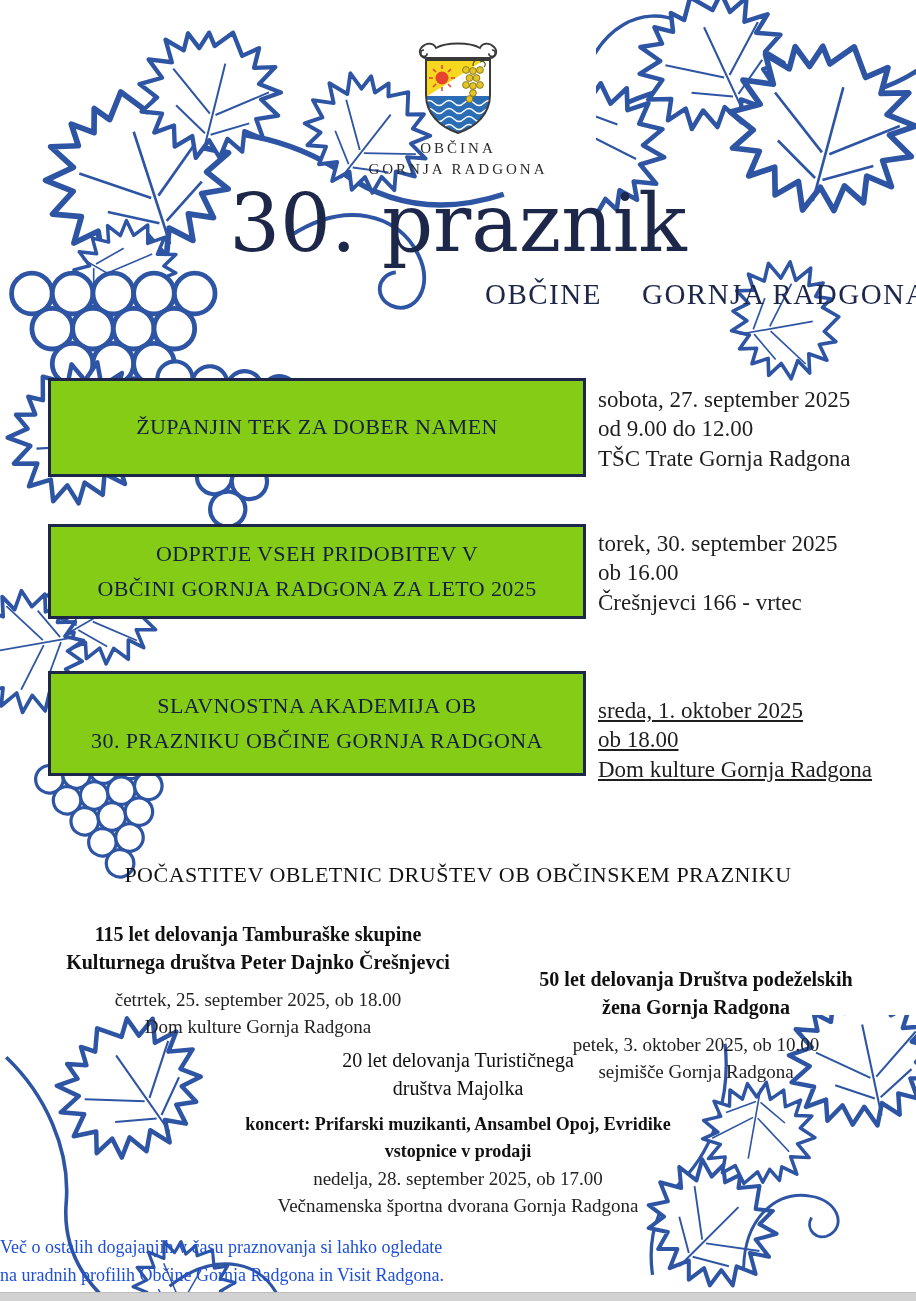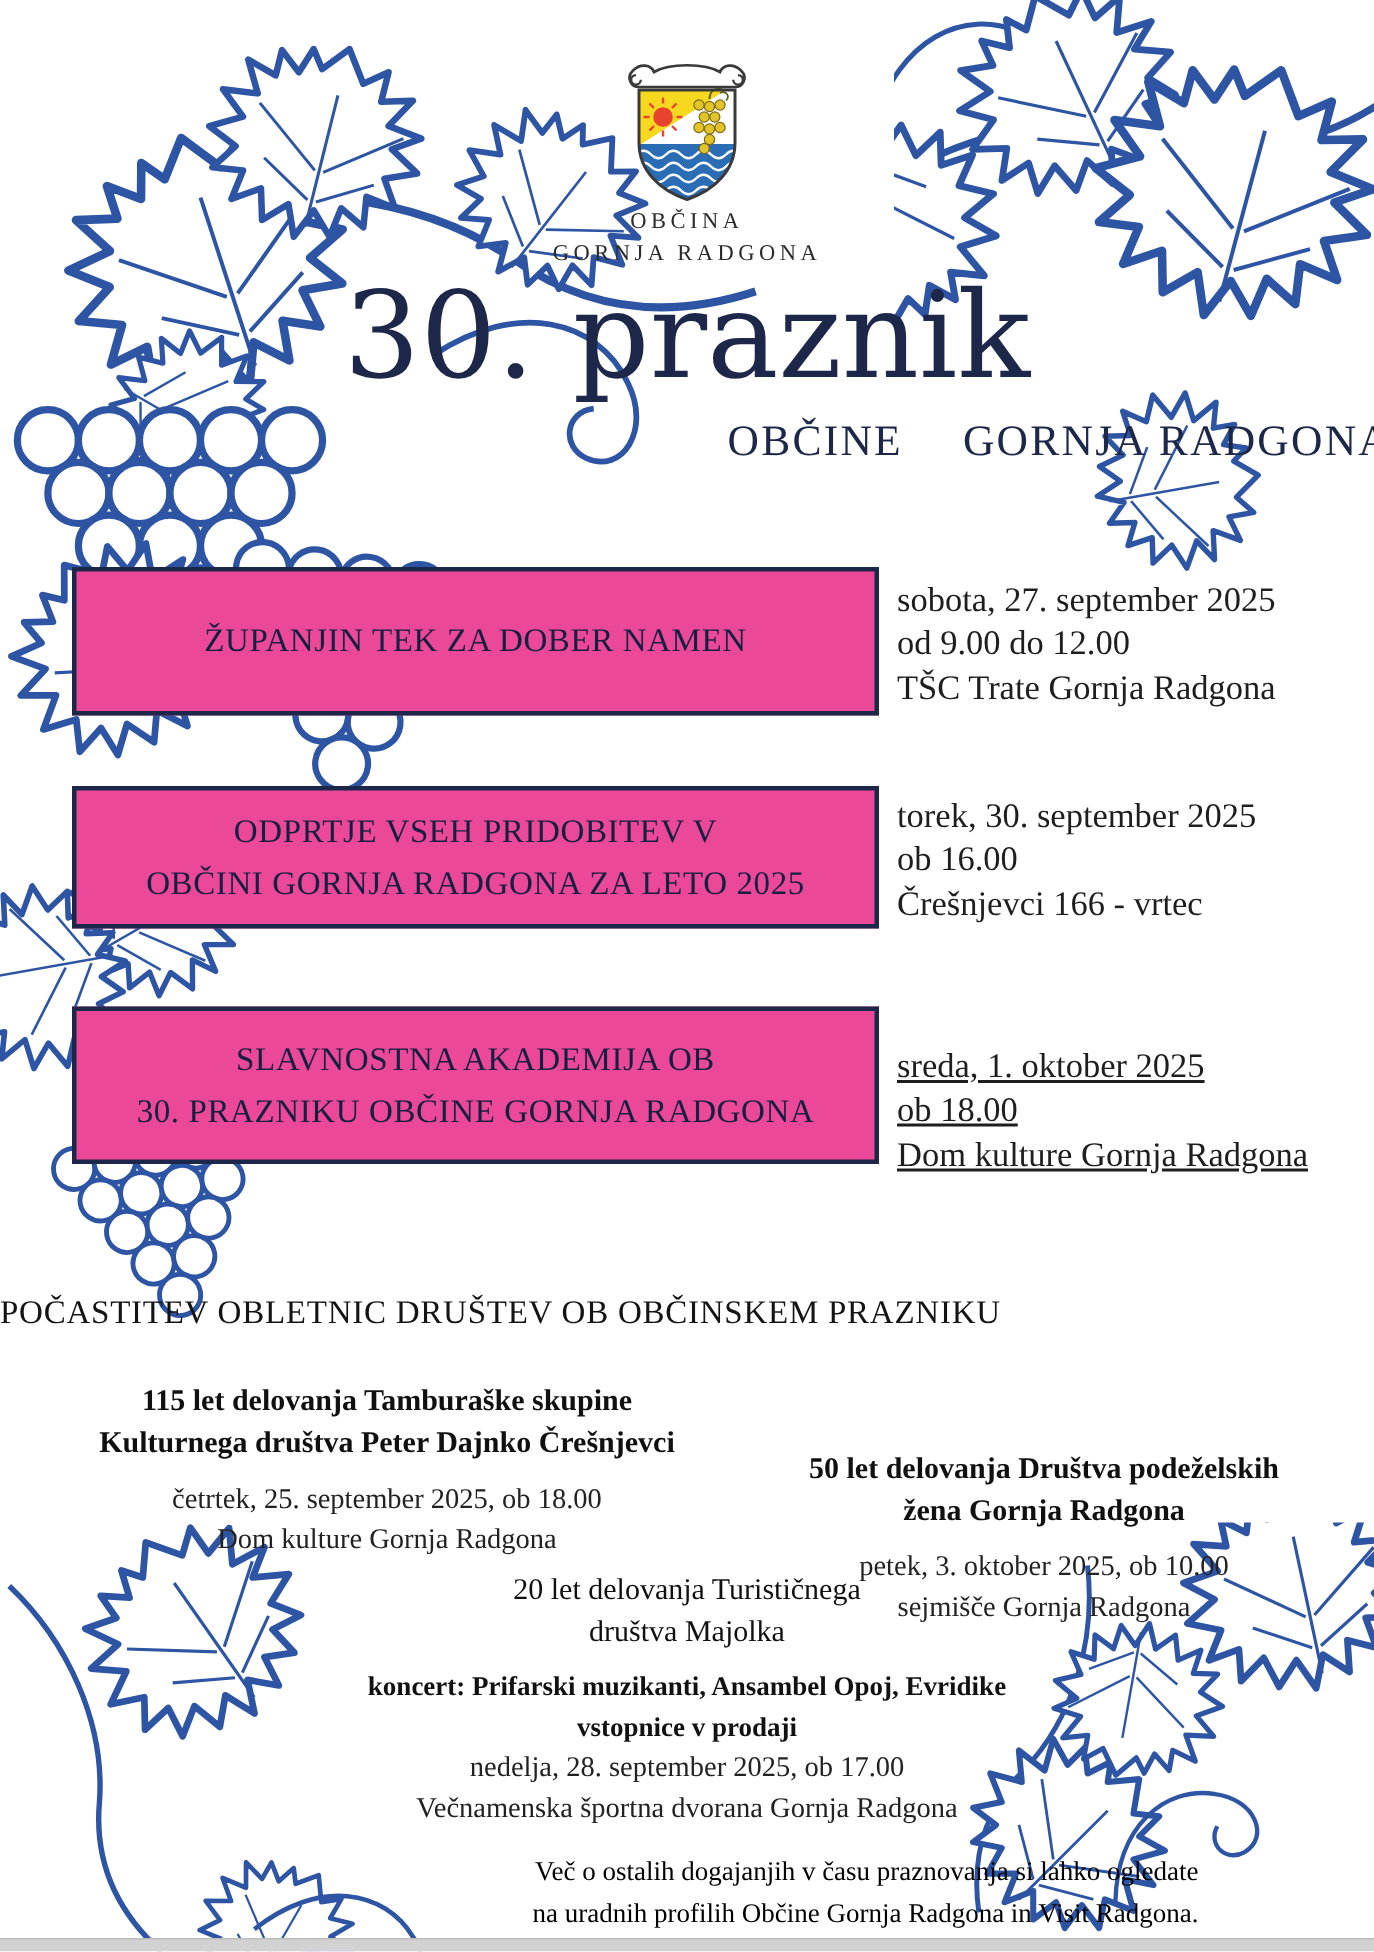--- a/index.html
+++ b/index.html
@@ -13,44 +13,44 @@
   .muni{left:0;width:916px;text-align:center;font-size:15px;letter-spacing:3px;color:#2a2a2a;}
   .muni1{top:140px;}
   .muni2{top:161px;}
   .main-title{left:0;width:916px;top:182px;text-align:center;
               font-family:"DejaVu Serif","Liberation Serif",serif;
               font-size:80px;line-height:1.05;color:#1d2749;}
   .subtitle{left:12px;width:916px;top:278px;display:flex;justify-content:flex-end;gap:40px;
             font-size:29px;letter-spacing:1.5px;color:#1d2749;}
 
   
-  .event-box{position:absolute;left:48px;width:538px;border:3px solid #1c2749;background:#ec4899;
+  .event-box{position:absolute;left:48px;width:538px;border:3px solid #1c2749;background:#84cc16;
              display:flex;align-items:center;justify-content:center;text-align:center;z-index:2;
              box-sizing:border-box;}
   .event-box .t{font-size:22px;line-height:1.55;letter-spacing:.4px;color:#15203f;}
   .event-details{position:absolute;left:598px;width:314px;font-size:23px;line-height:1.28;
                  color:#1e1e1e;z-index:2;}
   .box1{top:378px;height:99px;}  .det1{top:385px;}
   .box2{top:524px;height:95px;} .det2{top:529px;}
   .box3{top:671px;height:105px;} .det3{top:696px;text-decoration:underline;}
 
   
-  .section-heading{left:0;width:916px;top:862px;font-size:22px;
+  .section-heading{left:0;width:916px;top:862px;text-align:center;font-size:22px;
                    letter-spacing:.5px;color:#141414;}
   .col{position:absolute;top:920px;text-align:center;z-index:2;}
   .col-left{left:36px;width:444px;}
   .col-right{left:486px;width:420px;margin-top:45px;}
   .col .title{font-weight:bold;font-size:20px;line-height:1.42;color:#101010;}
   .col .details{margin-top:9px;font-size:19px;line-height:1.45;color:#222;}
   .mid-block{left:0;top:1046px;width:916px;text-align:center;z-index:2;position:absolute;}
   .mid-block .title{font-weight:normal;font-size:20px;line-height:1.42;color:#101010;}
   .mid-block .extra{margin-top:8px;font-weight:bold;font-size:18px;line-height:1.5;color:#111;}
   .mid-block .details{font-size:19px;line-height:1.45;color:#222;}
 
-  .footer{left:0;top:1234px;width:799px;text-align:right;font-size:18px;line-height:1.55;color:#000000;}
+  .footer{left:0;top:1234px;width:799px;text-align:left;font-size:18px;line-height:1.55;color:#1d4ed8;}
   .bottom-strip{position:absolute;left:0;top:1292px;width:916px;height:9px;background:#d2d2d2;
                 border-top:1px solid #bdbdbd;z-index:3;}
 </style>
 </head>
 <body>
 
 <div class="poster">
 
   <svg width="0" height="0" style="position:absolute" aria-hidden="true">
     <defs>

